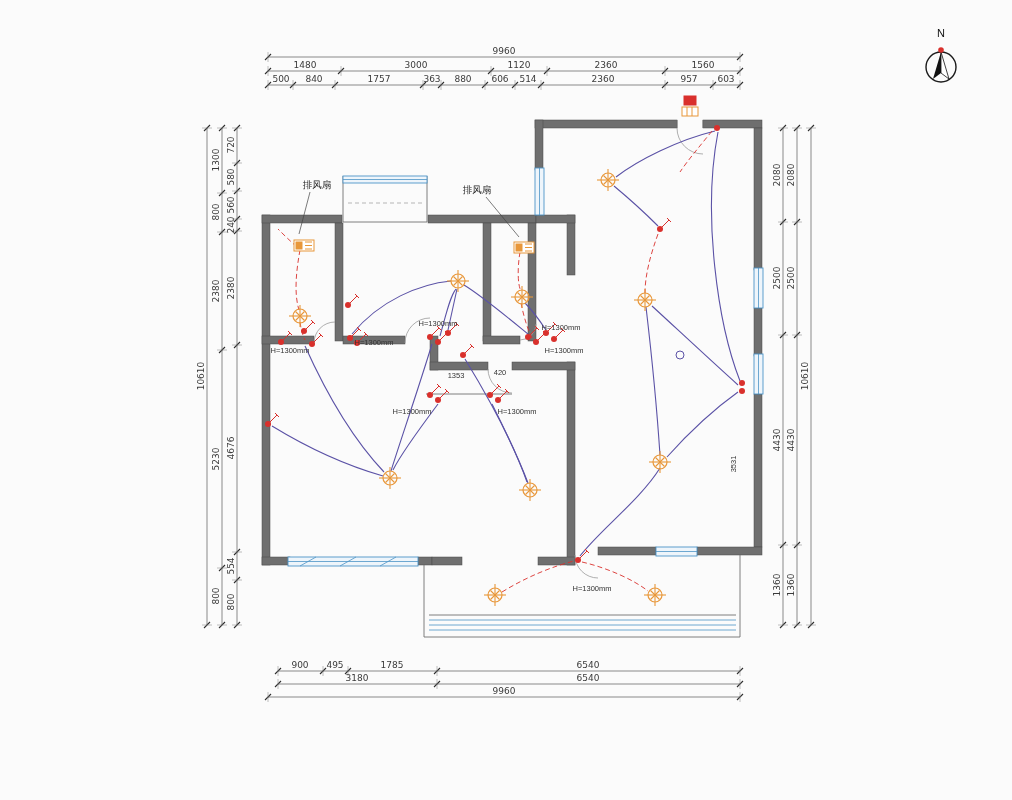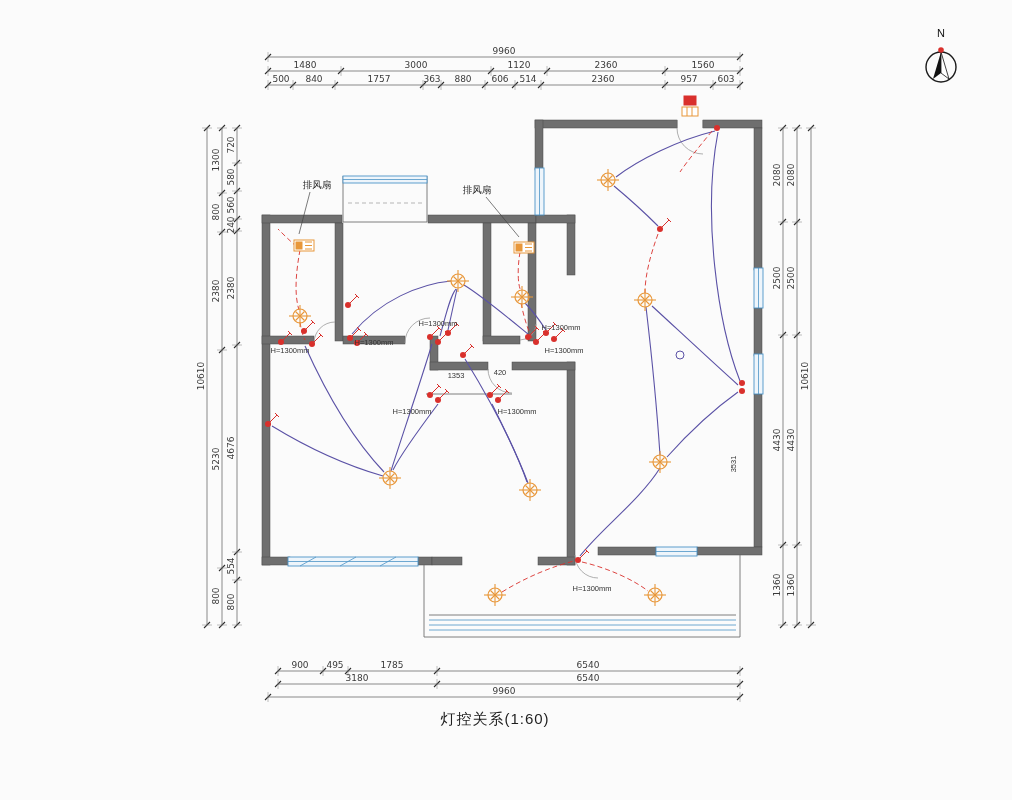--- a/index.html
+++ b/index.html
@@ -581,16 +581,15 @@
           <line x1="268" y1="697" x2="740" y2="697"></line>
           <line x1="265" y1="700" x2="271" y2="694" class="tick"></line>
           <line x1="268" y1="692" x2="268" y2="702" class="ext"></line>
           <line x1="737" y1="700" x2="743" y2="694" class="tick"></line>
           <line x1="740" y1="692" x2="740" y2="702" class="ext"></line>
           <text x="504" y="694" text-anchor="middle">9960</text>
         </g>
       </g>
     </svg>
 
-<div class="title">灯控关系(1:60)</div>
 <div class="north-label">N</div>
 
 </div>
 
 </body></html>

